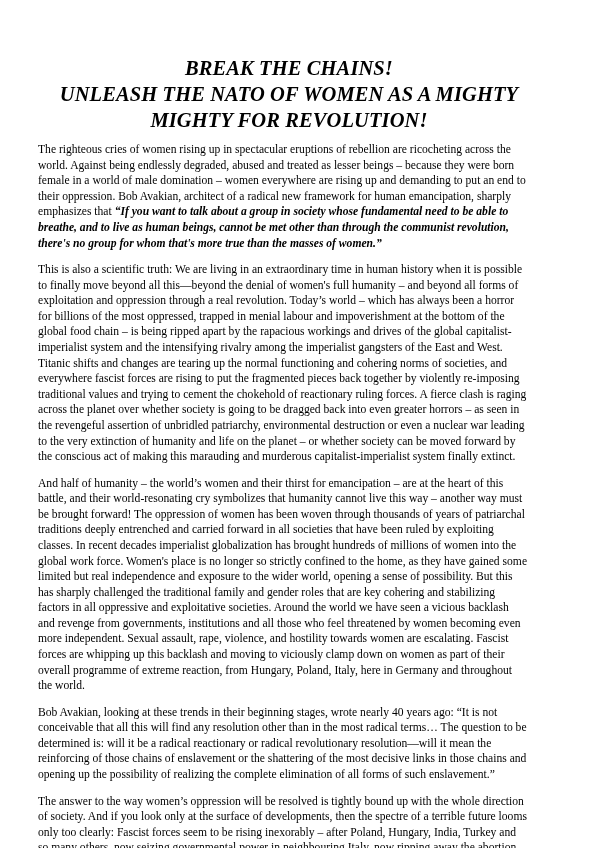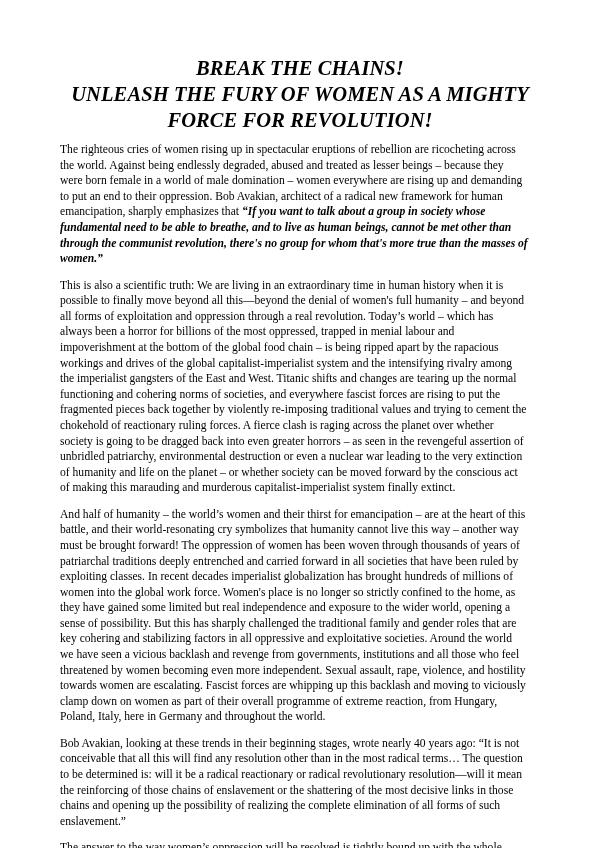--- a/index.html
+++ b/index.html
@@ -13,21 +13,21 @@
     height: 848px;
     font-family: "Liberation Serif", "DejaVu Serif", serif;
     color: #000000;
     overflow: hidden;
   }
   .page {
     box-sizing: border-box;
     width: 600px;
     height: 848px;
     background: #ffffff;
-    padding: 55px 60px 0 60px;
+    padding: 55px 60px 0 38px;
   }
   .doc-title {
     margin: 0 0 9px 0;
     text-align: center;
     font-weight: bold;
     font-style: italic;
     font-size: 20.5px;
     line-height: 1.27;
     letter-spacing: 0.1px;
   }
@@ -55,22 +55,22 @@
     font-weight: normal;
   }
 </style>
 </head>
 <body>
 
 <div class="page">
 
   <h1 class="doc-title">
     <span class="title-line">BREAK THE CHAINS!</span>
-    <span class="title-line">UNLEASH THE FURY OF WOMEN AS A MIGHTY</span>
-    <span class="title-line">FORCE FOR REVOLUTION!</span>
+    <span class="title-line">UNLEASH THE NATO OF WOMEN AS A MIGHTY</span>
+    <span class="title-line">MIGHTY FOR REVOLUTION!</span>
   </h1>
 
   <div class="body-copy">
 
     <p class="para"><span>The righteous cries of women rising up in spectacular eruptions of rebellion are ricocheting across the world. Against being endlessly degraded, abused and treated as lesser beings – because they were born female in a world of male domination – women everywhere are rising up and demanding to put an end to their oppression.  Bob Avakian, architect of a radical new framework for human emancipation, sharply emphasizes that </span><span class="bi">“If you want to talk about a group in society whose fundamental need to be able to breathe, and to live as human beings, cannot be met other than through the communist revolution, there's no group for whom that's more true than the masses of women.”</span></p>
 
     <p class="para">This is also a scientific truth: We are living in an extraordinary time in human history when it is possible to finally move beyond all this—beyond the denial of women's full humanity – and beyond all forms of exploitation and oppression through a real revolution. Today’s world – which has always been a horror for billions of the most oppressed, trapped in menial labour and impoverishment at the bottom of the global food chain – is being ripped apart by the rapacious workings and drives of the global capitalist-imperialist system and the intensifying rivalry among the imperialist gangsters of the East and West. Titanic shifts and changes are tearing up the normal functioning and cohering norms of societies, and everywhere fascist forces are rising to put the fragmented pieces back together by violently re-imposing traditional values and trying to cement the chokehold of reactionary ruling forces. A fierce clash is raging across the planet over whether society is going to be dragged back into even greater horrors – as seen in the revengeful assertion of unbridled patriarchy, environmental destruction or even a nuclear war leading to the very extinction of humanity and life on the planet – or whether society can be moved forward by the conscious act of making this marauding and murderous capitalist-imperialist system finally extinct.</p>
 
     <p class="para">And half of humanity – the world’s women and their thirst for emancipation – are at the heart of this battle, and their world-resonating cry symbolizes that humanity cannot live this way – another way must be brought forward! The oppression of women has been woven through thousands of years of patriarchal traditions deeply entrenched and carried forward in all societies that have been ruled by exploiting classes. In recent decades imperialist globalization has brought hundreds of millions of women into the global work force. Women's place is no longer so strictly confined to the home, as they have gained some limited but real independence and exposure to the wider world, opening a sense of possibility. But this has sharply challenged the traditional family and gender roles that are key cohering and stabilizing factors in all oppressive and exploitative societies. Around the world we have seen a vicious backlash and revenge from governments, institutions and all those who feel threatened by women becoming even more independent. Sexual assault, rape, violence, and hostility towards women are escalating. Fascist forces are whipping up this backlash and moving to viciously clamp down on women as part of their overall programme of extreme reaction, from Hungary, Poland, Italy, here in Germany and throughout the world.</p>
 

